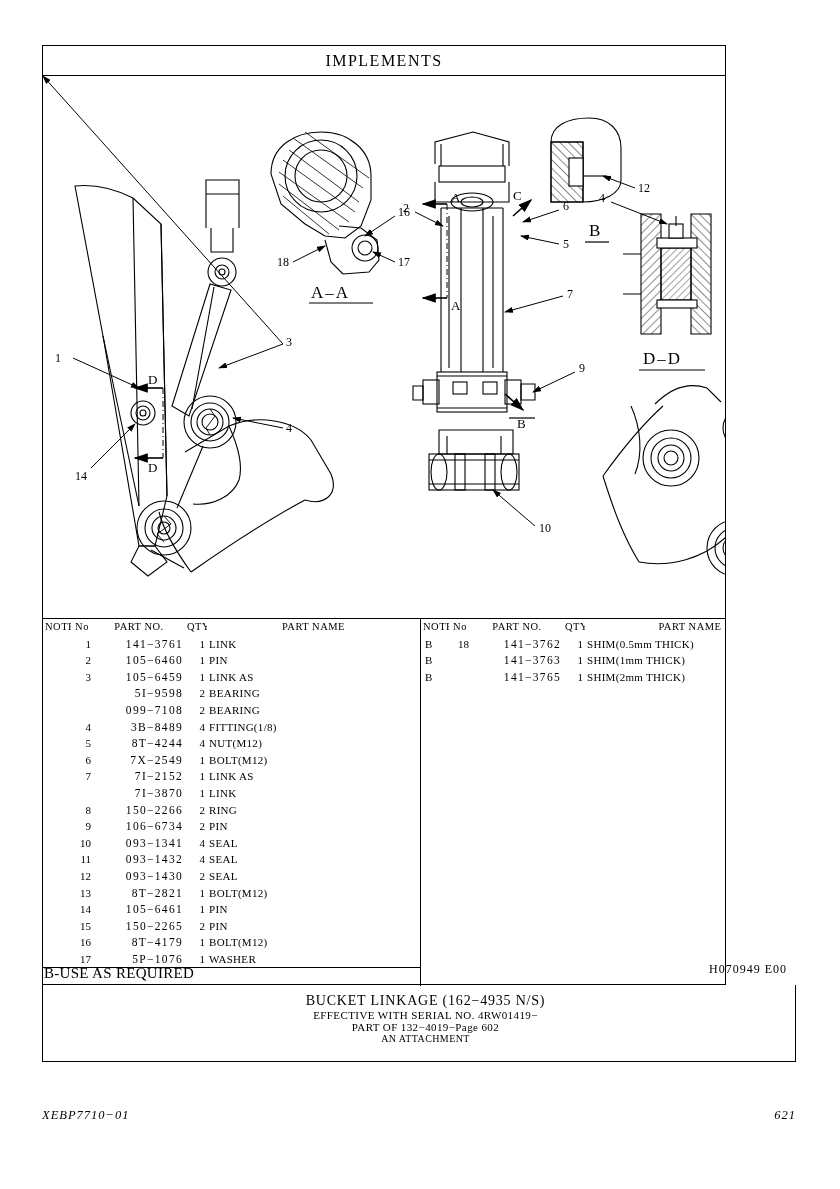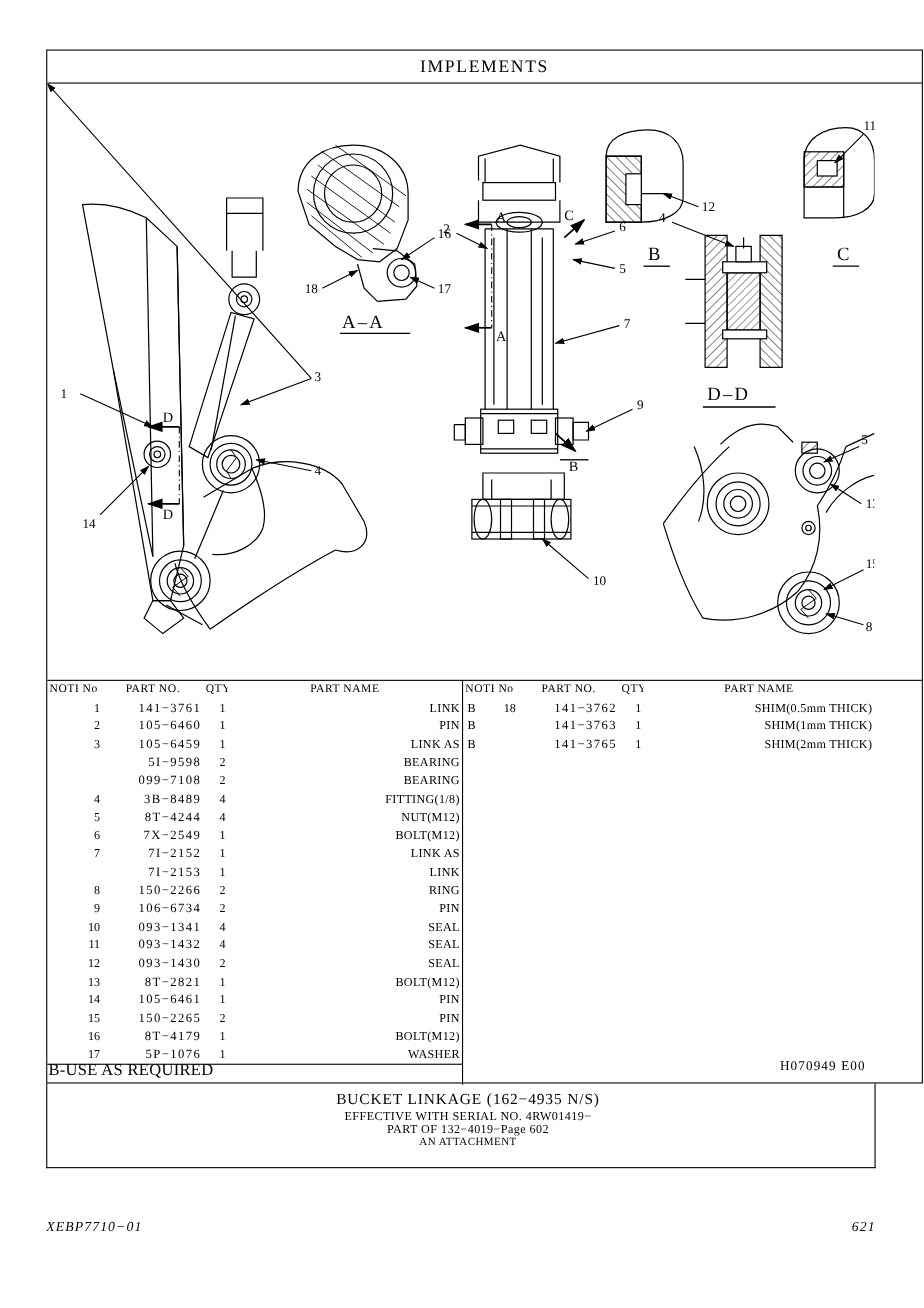--- a/index.html
+++ b/index.html
@@ -18,21 +18,21 @@
   .page {
     position: absolute;
     left: 0; top: 0;
     width: 840px;
     height: 1189px;
   }
   .outer-frame {
     position: absolute;
     left: 42px;
     top: 45px;
-    width: 797px;
+    width: 684px;
     height: 940px;
     border: 1.5px solid #000;
     box-sizing: border-box;
   }
   .title-bar {
     position: absolute;
     left: 0; top: 0;
     width: 100%;
     height: 30px;
     border-bottom: 1.5px solid #000;
@@ -101,21 +101,21 @@
     font-size: 10.5px;
     letter-spacing: 0.5px;
     height: 20px;
     line-height: 20px;
     border-bottom: 1px solid #000;
   }
   .c-note { width: 28px; text-align: center; border-right: 1px solid #000; }
   .c-no   { width: 20px; text-align: right; border-right: 1px solid #000; padding-right:3px; }
   .c-pn   { width: 92px; text-align: center; border-right: 1px solid #000; letter-spacing: 0.5px;}
   .c-qty  { width: 22px; text-align: right; border-right: 1px solid #000; padding-right:2px;}
-  .c-pname{ text-align: right; padding-left: 2px; letter-spacing: 0.3px;}
+  .c-pname{ text-align: left; padding-left: 2px; letter-spacing: 0.3px;}
   td.pn-val { text-align: right; padding-left: 6px; letter-spacing: 1.3px; font-size: 11.5px;}
   td.pn-val.indent { padding-left: 16px; }
   .footnote {
     position: absolute;
     left: 1px;
     bottom: 4px;
     font-size: 15px;
     letter-spacing: 0.3px;
   }
   
@@ -503,21 +503,21 @@
             <tr>
               <td class="c-note"></td>
               <td class="c-no">7</td>
               <td class="c-pn pn-val indent">7I−2152</td>
               <td class="c-qty">1</td>
               <td class="c-pname">LINK AS</td>
             </tr>
             <tr>
               <td class="c-note"></td>
               <td class="c-no"></td>
-              <td class="c-pn pn-val indent">7I−2153</td>
+              <td class="c-pn pn-val indent">7I−3870</td>
               <td class="c-qty">1</td>
               <td class="c-pname"> LINK</td>
             </tr>
             <tr>
               <td class="c-note"></td>
               <td class="c-no">8</td>
               <td class="c-pn pn-val">150−2266</td>
               <td class="c-qty">2</td>
               <td class="c-pname">RING</td>
             </tr>

